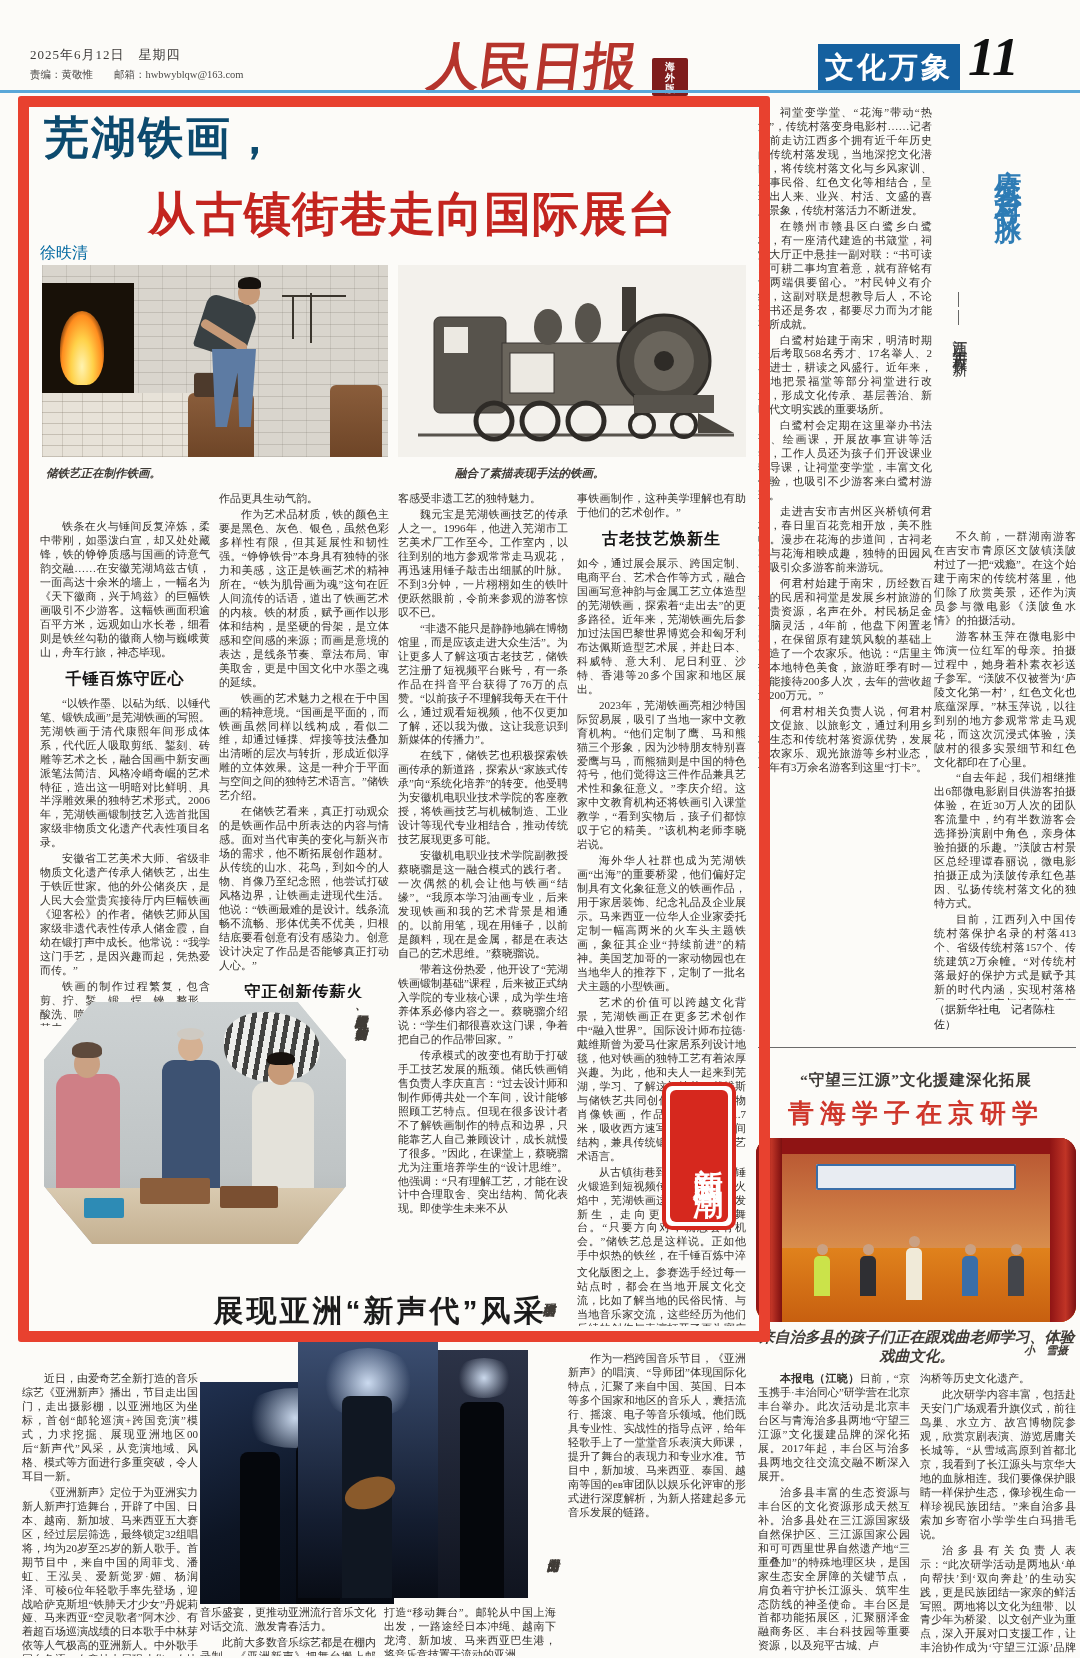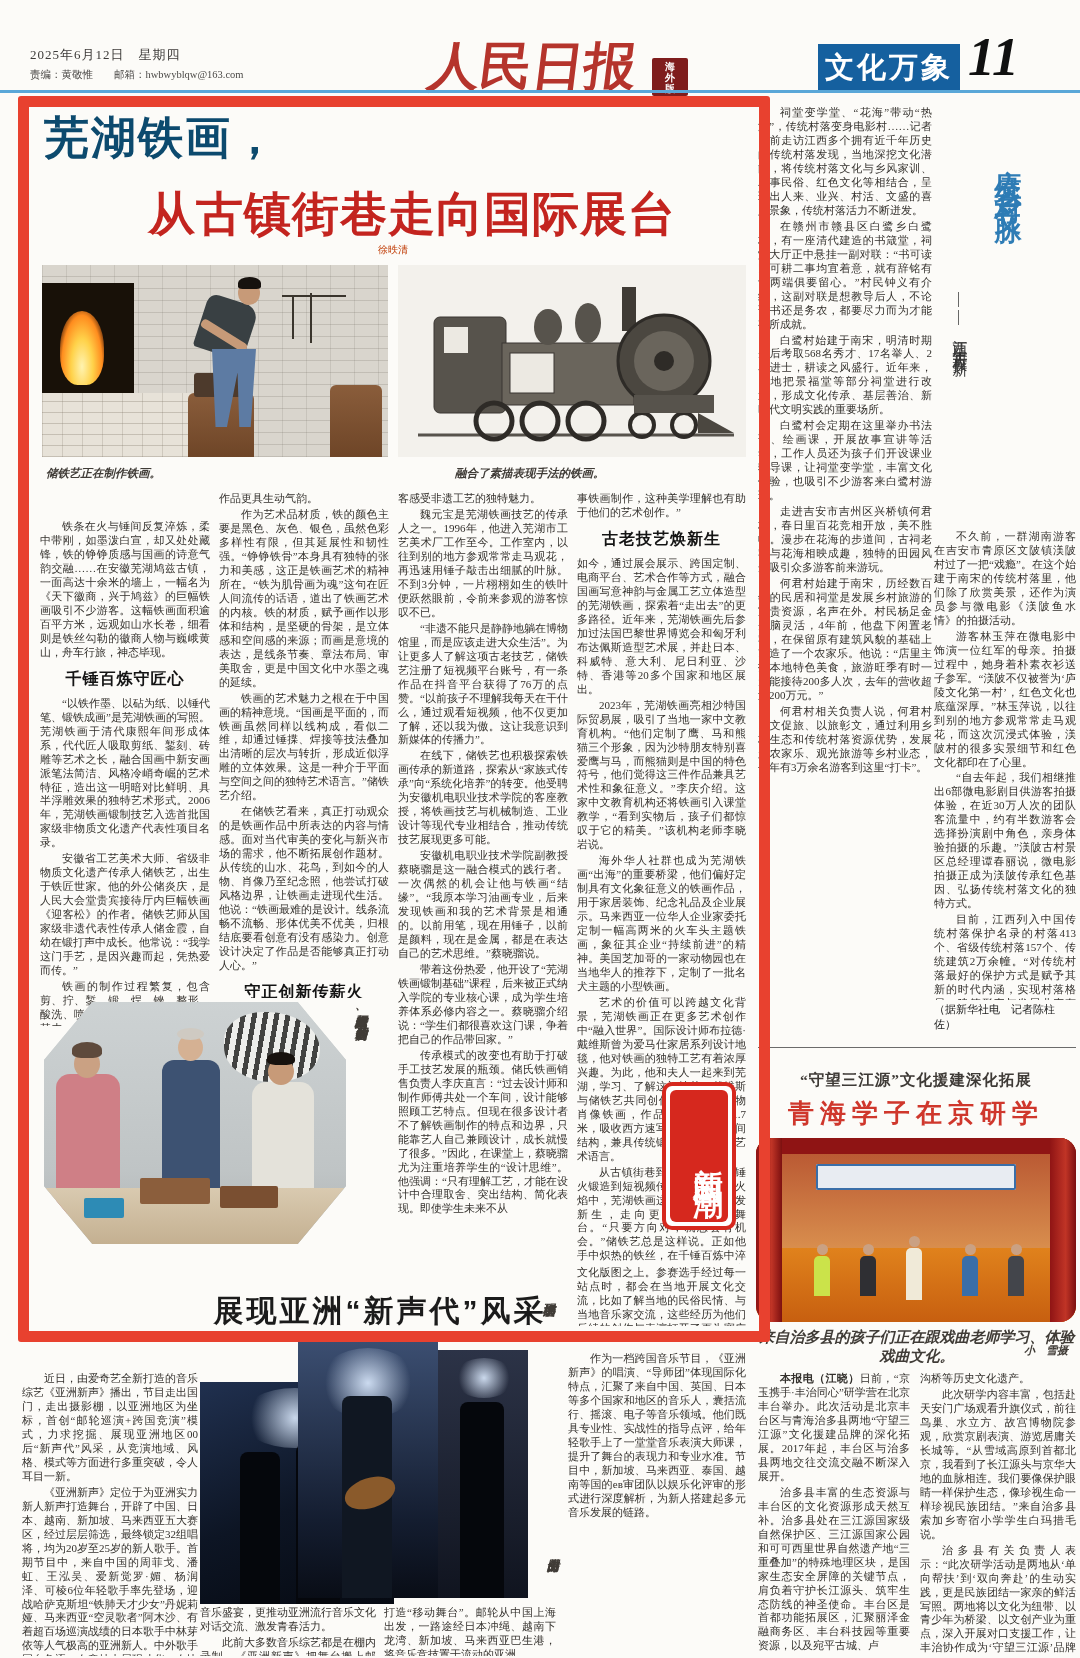--- a/index.html
+++ b/index.html
@@ -25,21 +25,21 @@
             font-family:"Liberation Sans",sans-serif;font-weight:bold;font-size:29px;line-height:46px;
             text-align:center;letter-spacing:3px;}
   #page-num{left:968px;top:26px;font-size:54px;font-weight:bold;font-style:italic;color:#101010;}
   #head-rule{left:0;top:90px;width:1080px;height:3px;background:#5aa7d8;}
   
   #red-frame{left:18px;top:96px;width:752px;height:1246px;border:11px solid #e8412f;border-radius:3px;
              box-sizing:border-box;z-index:5;pointer-events:none;}
   
   #hl1{left:44px;top:108px;font-size:45px;font-weight:bold;color:#0c4a6e;letter-spacing:2px;z-index:2;}
   #hl2{left:148px;top:168px;font-size:47px;font-weight:bold;color:#c3241f;letter-spacing:1px;z-index:2;margin-top:15px;}
-  #byline-main{left:40px;top:243px;width:706px;text-align:center;font-size:10px;color:#c2410c;}
+  #byline-main{left:40px;top:243px;width:706px;text-align:left;font-size:16px;color:#0369a1;}
   .photo{overflow:hidden;background:#ddd;}
   #photo-forge{left:42px;top:265px;width:346px;height:192px;}
   #photo-loco{left:398px;top:265px;width:348px;height:192px;background:#f3f1ec;}
   #cap-forge{left:46px;top:466px;}
   #cap-loco{left:455px;top:466px;}
   #col1{left:40px;top:492px;width:170px;height:506px;margin-top:28px;}
   #col2{left:219px;top:492px;width:170px;height:506px;}
   #col3{left:398px;top:492px;width:170px;height:768px;}
   #col4{left:577px;top:492px;width:169px;height:772px;}
   

